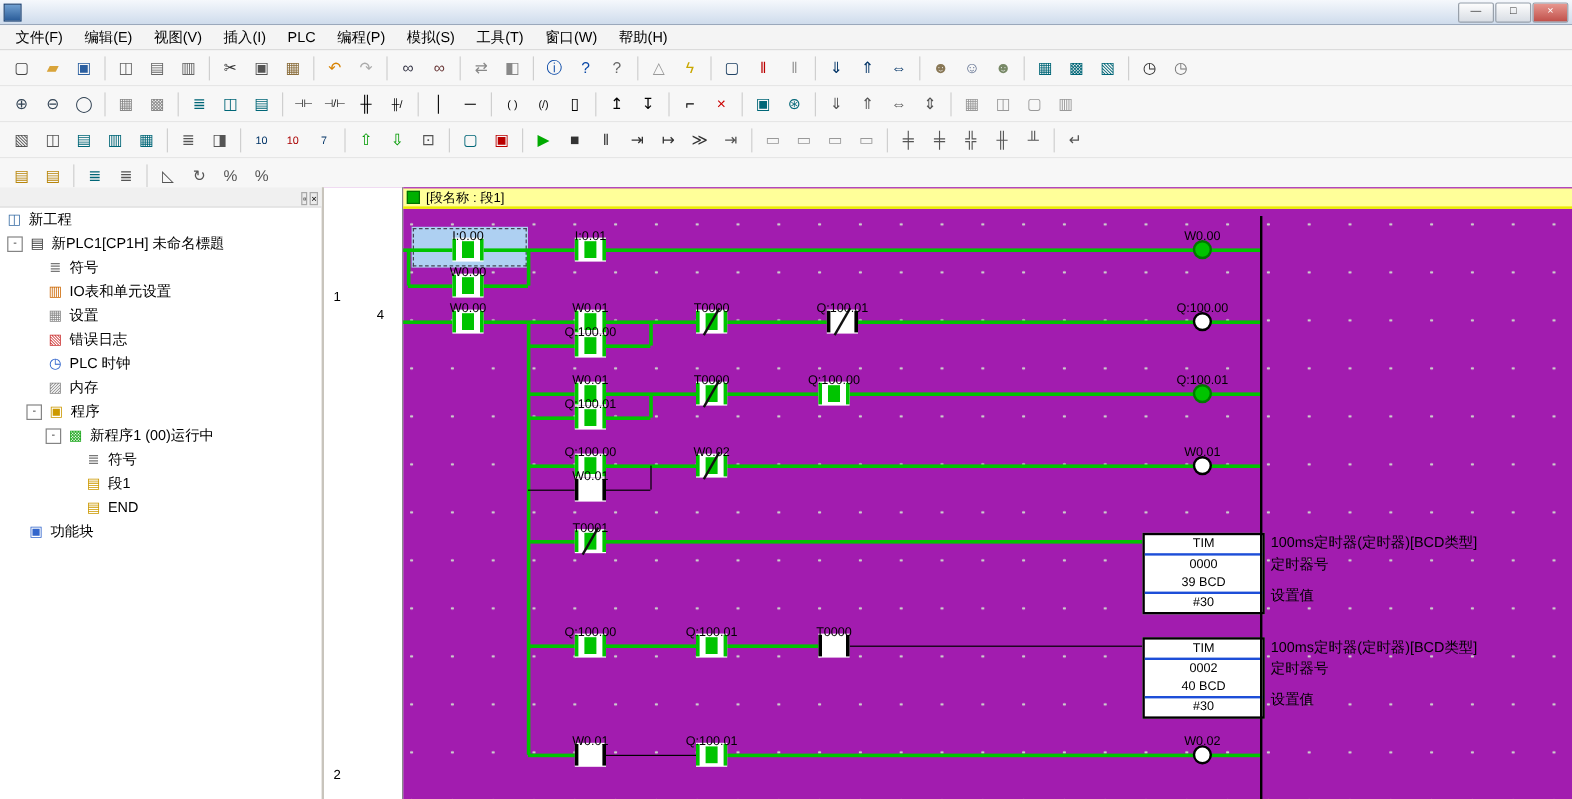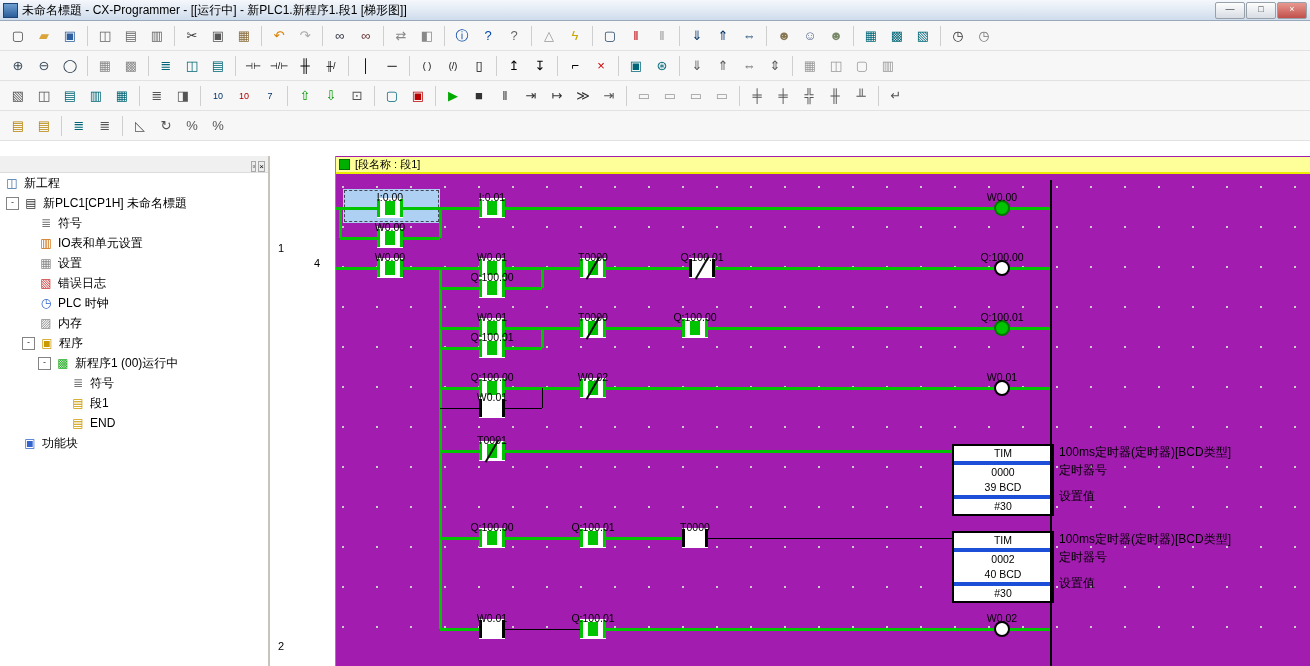--- a/index.html
+++ b/index.html
@@ -50,39 +50,50 @@
   .contact{position:absolute;width:26px;height:20px;background:#fff;}
   .cbar{position:absolute;top:1px;width:3px;height:18px;background:#000;}
   .contact.on .cbar{background:#00c400;}
   .csq{position:absolute;left:8px;top:3px;width:10px;height:14px;background:#00c400;}
   .cslash{position:absolute;left:12px;top:-3px;width:2px;height:26px;background:#111;transform:rotate(30deg);}
   .coil{position:absolute;width:16px;height:16px;border:2px solid #000;border-radius:50%;background:#fff;box-sizing:border-box;}
   .coil.on{border-color:#007800;background:#00c400;}
   .lad-label{position:absolute;font-size:10.5px;text-align:center;white-space:nowrap;}
   .ibox{position:absolute;border:2px solid #000;background:#fff;box-sizing:content-box;}
   .ibox-row{font-size:10.5px;text-align:center;height:15px;line-height:15px;}
-  .ibox-row.b{border-bottom:4px solid #1d4ed8;}
+  .ibox-row.b{border-bottom:2px solid #1d4ed8;}
   .lad-note{position:absolute;font-size:12px;white-space:nowrap;}
   .rnum{position:absolute;font-size:11px;}
 </style>
 </head>
 <body>
 
 <div id="app">
 
   <div class="titlebar">
     <span class="appicon"></span>
-    <span class="title-text">未命名標題 - CX-Programmer - [[运行中] - 新PLC1.新程序1.段1 [梯形图]]</span>
     <span class="winbtns">
         <span class="winbtn">—</span>
         <span class="winbtn">□</span>
         <span class="winbtn close">×</span>
       </span>
   </div>
 
+  <div class="menubar">
+      <span class="menu-item">文件(F)</span>
+      <span class="menu-item">编辑(E)</span>
+      <span class="menu-item">视图(V)</span>
+      <span class="menu-item">插入(I)</span>
+      <span class="menu-item">PLC</span>
+      <span class="menu-item">编程(P)</span>
+      <span class="menu-item">模拟(S)</span>
+      <span class="menu-item">工具(T)</span>
+      <span class="menu-item">窗口(W)</span>
+      <span class="menu-item">帮助(H)</span>
+    </div>
 
   <div class="toolbar">
       <button class="tb-btn">
         <span style="color: rgb(68, 68, 68);">▢</span>
       </button>
       <button class="tb-btn">
         <span style="color: rgb(217, 164, 58);">▰</span>
       </button>
       <button class="tb-btn">
         <span style="color: rgb(43, 95, 160);">▣</span>

